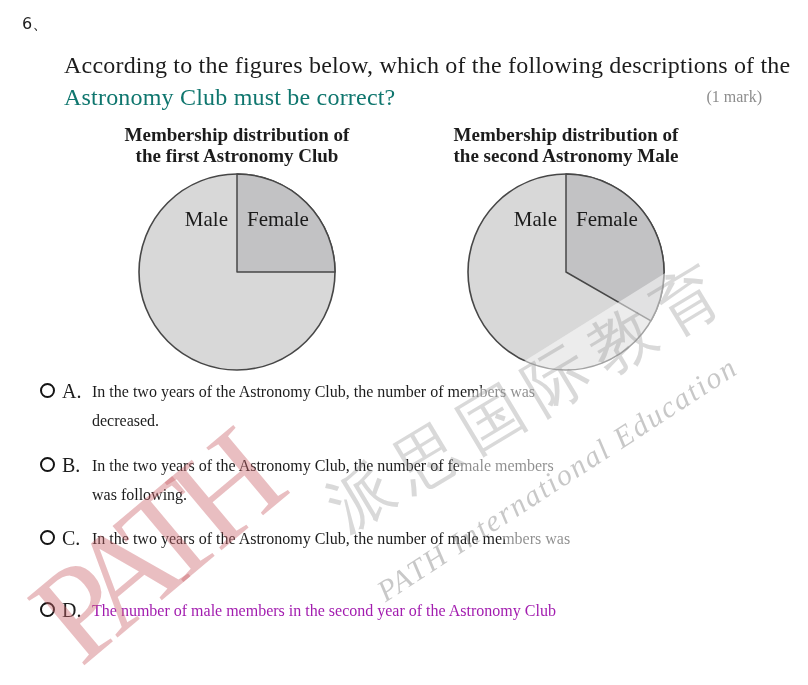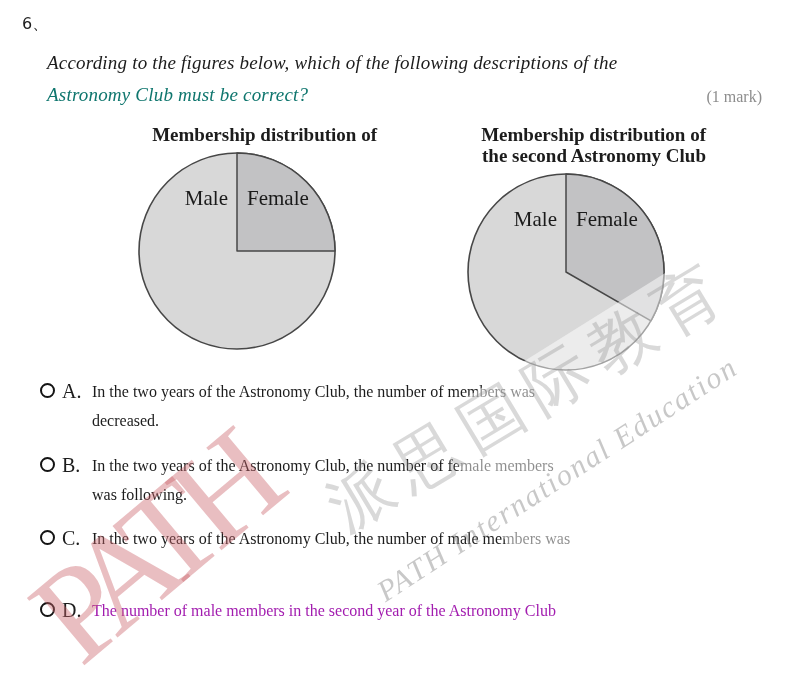--- a/index.html
+++ b/index.html
@@ -5,29 +5,29 @@
   html,body{margin:0;padding:0;background:#ffffff;}
   #page{
     position:relative;width:808px;height:685px;background:#ffffff;overflow:hidden;
     font-family:"Liberation Serif","DejaVu Serif",serif;color:#1c1c1c;
   }
   
   .qnum{
     position:absolute;left:22px;top:14px;font-size:16px;
     font-family:"DejaVu Sans","Liberation Sans",sans-serif;color:#1c1c1c;
   }
-  .qline{position:absolute;left:47px;font-size:19px;letter-spacing:0.2px;white-space:nowrap;font-style:italic;}
+  .qline{position:absolute;left:64px;font-size:24px;letter-spacing:0.2px;white-space:nowrap;}
   .qline1{top:52px;}
   .qline2{top:84px;}
   .mark{position:absolute;right:46px;top:88px;font-size:16px;color:#8d8d8d;white-space:nowrap;}
   
   .fig{position:absolute;top:124px;width:280px;margin:0;padding:0;z-index:1;}
   .fig1{left:97px;}
   .fig2{left:426px;}
-  .figtitle{font-weight:bold;font-size:19px;line-height:21px;text-align:right;white-space:nowrap;}
+  .figtitle{font-weight:bold;font-size:19px;line-height:21px;text-align:center;white-space:nowrap;}
   .pie-svg{display:block;margin:0 auto;margin-top:0px;}
   .pie-label{font-family:"Liberation Serif","DejaVu Serif",serif;font-size:21px;fill:#1a1a1a;}
   .male-slice{fill:#d8d8d8;stroke:#474747;stroke-width:1.6;}
   .female-slice{fill:#c2c2c4;stroke:#474747;stroke-width:1.5;stroke-linejoin:round;}
   
   .opt{position:absolute;left:40px;display:flex;align-items:flex-start;z-index:1;}
   .opt-a{top:377px;}
   .opt-b{top:451px;}
   .opt-c{top:524px;}
   .opt-d{top:596px;}
@@ -70,33 +70,34 @@
 
   <div class="qnum" style="color: rgb(28, 28, 28);">6、</div>
 
   <div class="qline qline1" style="color: rgb(28, 28, 28);">According to the figures below, which of the following descriptions of the</div>
   <div class="qline qline2" style="color: #0f766e;">Astronomy Club must be correct?</div>
   <div class="mark" style="color: rgb(141, 141, 141);">(1 mark)</div>
 
   <figure class="fig fig1">
     <div class="figtitle" style="color: rgb(28, 28, 28);">
       <div>Membership distribution of</div>
+      <div>the first Astronomy Club</div>
     </div>
     <svg class="pie-svg" width="212" height="212" viewBox="-106 -106 212 212">
       <circle r="98" cx="0" cy="0" class="male-slice" style="fill: rgb(216, 216, 216); stroke: rgb(71, 71, 71);"></circle>
       <path class="female-slice" d="M0,0 L0,-98 A98,98 0 0 1 98.00,-0.00 Z" style="fill: rgb(194, 194, 196); stroke: rgb(71, 71, 71);"></path>
       <text class="pie-label" x="-9" y="-46" text-anchor="end">Male</text>
       <text class="pie-label" x="10" y="-46" text-anchor="start">Female</text>
     </svg>
   </figure>
 
   <figure class="fig fig2">
     <div class="figtitle" style="color: rgb(28, 28, 28);">
       <div>Membership distribution of</div>
-      <div>the second Astronomy Club</div>
+      <div>the second Astronomy Male</div>
     </div>
     <svg class="pie-svg" width="212" height="212" viewBox="-106 -106 212 212">
       <circle r="98" cx="0" cy="0" class="male-slice" style="fill: rgb(216, 216, 216); stroke: rgb(71, 71, 71);"></circle>
       <path class="female-slice" d="M0,0 L0,-98 A98,98 0 0 1 84.97,48.82 Z" style="fill: rgb(194, 194, 196); stroke: rgb(71, 71, 71);"></path>
       <text class="pie-label" x="-9" y="-46" text-anchor="end">Male</text>
       <text class="pie-label" x="10" y="-46" text-anchor="start">Female</text>
     </svg>
   </figure>
 
   <div class="opt opt-a">

